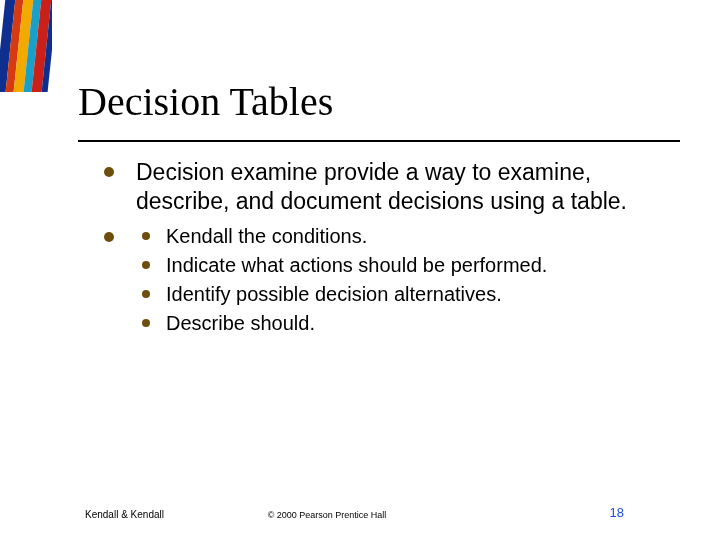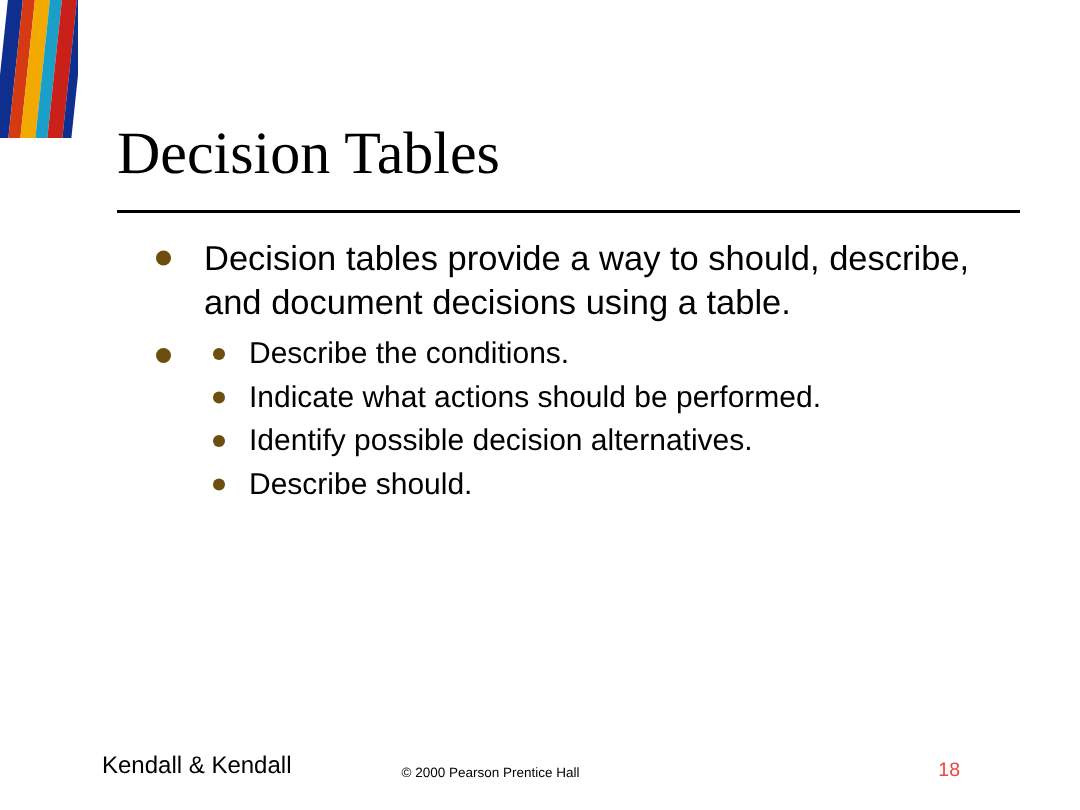--- a/index.html
+++ b/index.html
@@ -95,40 +95,40 @@
     position: absolute;
     left: 6px;
     top: 9px;
     width: 8px;
     height: 8px;
     background: #6d4e0e;
     border-radius: 50%;
   }
   .footer-left {
     position: absolute;
-    left: 68px;
+    left: 85px;
     bottom: 20px;
-    font-size: 16px;
+    font-size: 10px;
     color: #000;
   }
   .footer-center {
     position: absolute;
     left: 0;
     right: 0;
     bottom: 20px;
     text-align: center;
     font-size: 9px;
     color: #000;
   }
   .footer-right {
     position: absolute;
-    right: 14px;
+    right: 30px;
     bottom: 20px;
     font-size: 13px;
-    color: #ef4444;
+    color: #1d4ed8;
   }
 </style>
 </head>
 <body>
 
 <div class="slide">
 
   <div class="corner-art">
     <div class="stripe" style="left:0px;width:10px;background:#0f2f8f;"></div>
     <div class="stripe" style="left:10px;width:8px;background:#d63a12;"></div>
@@ -136,24 +136,24 @@
     <div class="stripe" style="left:28px;width:8px;background:#1aa0c8;"></div>
     <div class="stripe" style="left:36px;width:10px;background:#c9201a;"></div>
     <div class="stripe" style="left:46px;width:6px;background:#0f2f8f;"></div>
   </div>
 
   <div class="title">Decision Tables</div>
   <div class="title-rule"></div>
 
   <div class="body">
     <ul class="level1">
-      <li>Decision tables provide a way to should, describe, and document decisions using a table.</li>
+      <li>Decision examine provide a way to examine, describe, and document decisions using a table.</li>
       <li>
         <ul class="level2">
-          <li>Describe the conditions.</li>
+          <li>Kendall the conditions.</li>
           <li>Indicate what actions should be performed.</li>
           <li>Identify possible decision alternatives.</li>
           <li>Describe should.</li>
         </ul>
       </li>
     </ul>
   </div>
 
   <div class="footer-left">Kendall &amp; Kendall</div>
   <div class="footer-center">© 2000 Pearson Prentice Hall</div>

